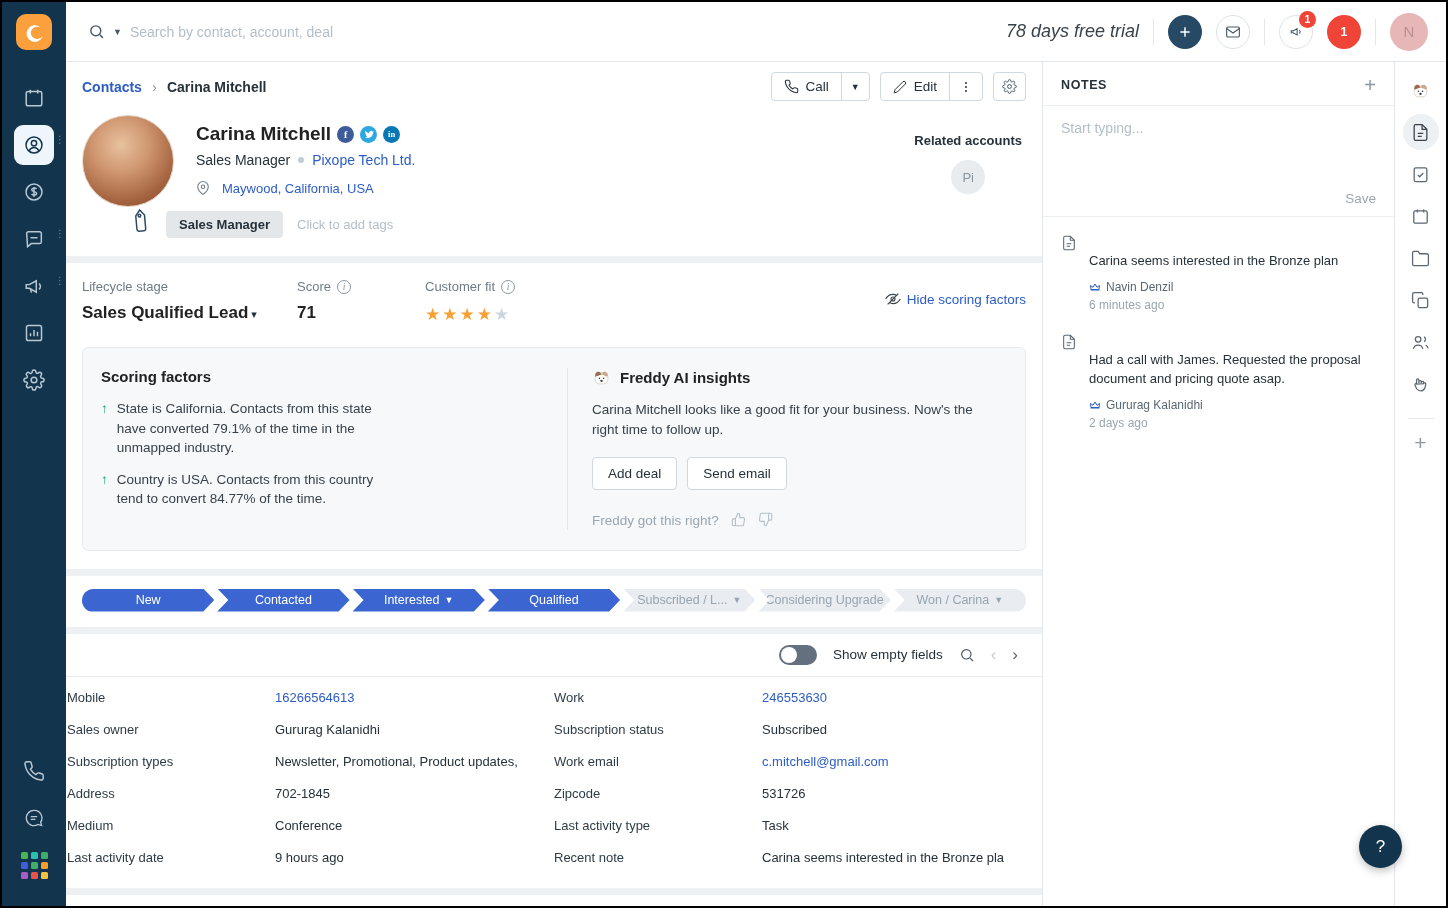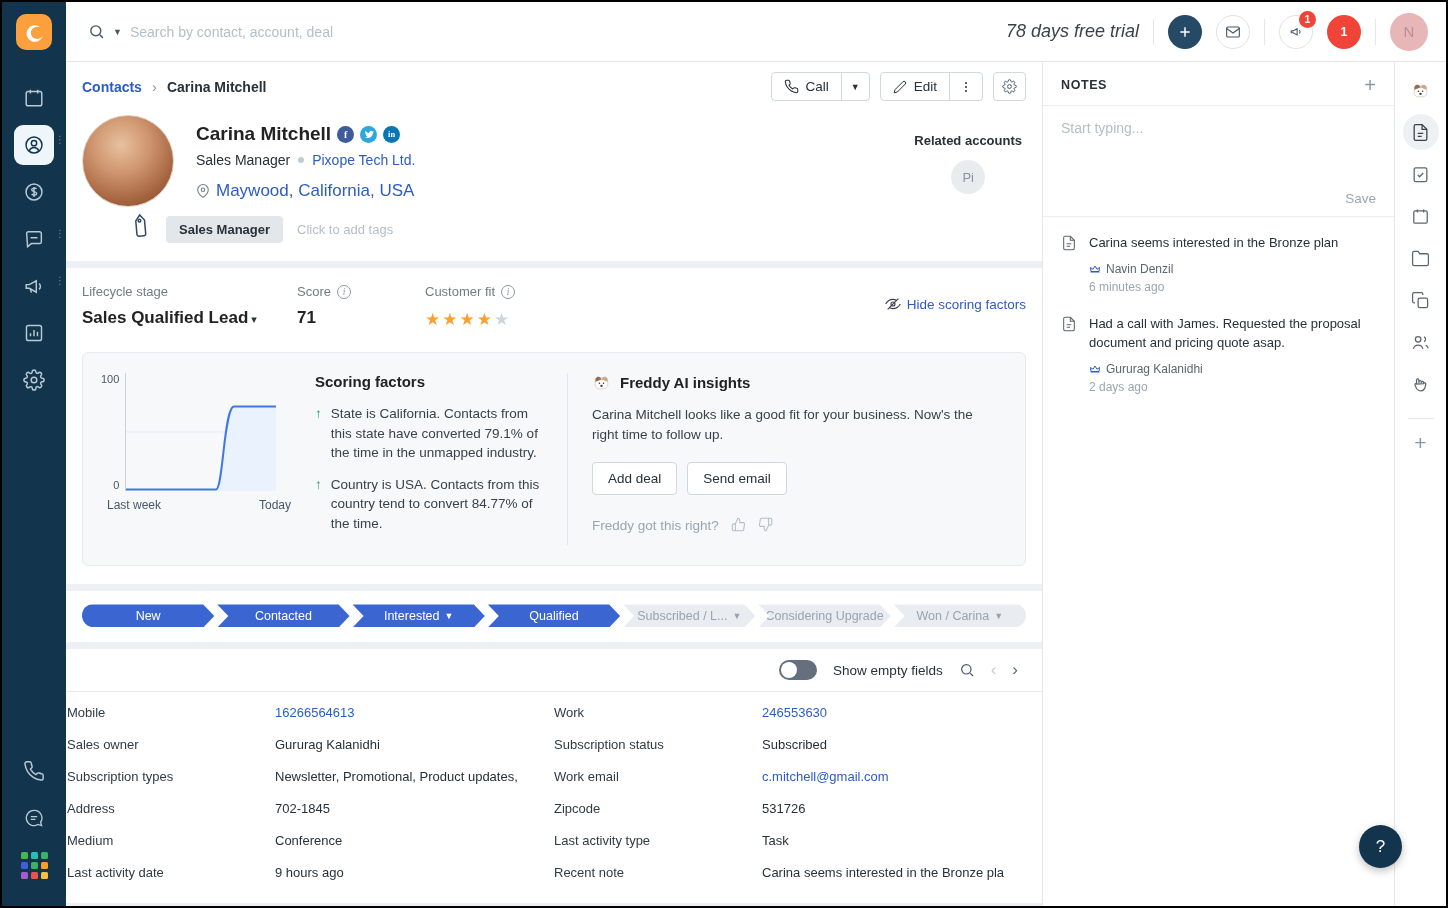--- a/index.html
+++ b/index.html
@@ -59,21 +59,21 @@
   .contact-meta { margin-left:22px; padding-top:8px; }
   .name-row { display:flex; align-items:center; gap:6px; }
   .contact-name { font-size:19px; font-weight:bold; color:#222; }
   .soc { width:17px; height:17px; border-radius:50%; display:flex; align-items:center; justify-content:center; color:#fff; font-size:10px; font-weight:bold; cursor:pointer;font-family:Liberation Serif, serif; }
   .soc.fb { background:#3e5c9a; font-family:"Liberation Serif",serif; }
   .soc.tw { background:#2ea7e0; }
   .soc.li { background:#0a77b5; font-size:8.5px; }
   .title-row { margin-top:7px; font-size:14px; color:#27313a; display:flex; align-items:center; gap:8px; }
   .dot-sep { width:6px; height:6px; border-radius:50%; background:#c3ccd3; }
   .blue-link { color:#2c5cc5; cursor:pointer; text-decoration:none; }
-  .loc-row { margin-top:13px; display:flex; align-items:center; gap:6px; font-size:17px; color:#2c5cc5; }
+  .loc-row { margin-top:13px; display:flex; gap:12px; font-size:13px; color:#2c5cc5; }
   .loc-row svg { color:#6f7c87; }
   .tags-row { display:flex; align-items:center; gap:14px; margin-top:14px; margin-left:-68px; }
   .tag-icon { color:#2f4b63; }
   .tag-pill { background:#e4e7ea; border-radius:4px; padding:6px 13px; font-size:13px; font-weight:bold; color:#27313a; cursor:pointer; }
   .tag-add { color:#b4bec7; font-size:13px; cursor:text; }
   .related { margin-left:auto; text-align:center; padding-top:18px; }
   .related-label { font-size:13px; font-weight:bold; color:#27313a; }
   .related-av { width:34px; height:34px; border-radius:50%; background:#e9ecef; color:#8a949e; font-size:13px; display:flex; align-items:center; justify-content:center; margin:12px auto 0; cursor:pointer; }
 
   
@@ -137,21 +137,21 @@
   
   .notes { width:352px; border-left:1px solid #e5e8eb; display:flex; flex-direction:column; flex-shrink:0; background:#fff; }
   .notes-head { display:flex; align-items:center; justify-content:space-between; padding:16px 18px 13px; }
   .notes-title { font-size:12.5px; font-weight:bold; color:#27313a; letter-spacing:.6px; }
   .plus { color:#8b98a4; font-size:20px; font-weight:300; cursor:pointer; line-height:14px; }
   .compose { border-top:1px solid #eceff1; border-bottom:1px solid #eceff1; padding:14px 18px 10px; height:112px; display:flex; flex-direction:column; cursor:text; }
   .compose-ph { color:#b4bec7; font-size:14px; }
   .save { margin-top:auto; align-self:flex-end; color:#9aa6b0; font-size:13.5px; cursor:pointer; }
   .note-item { display:flex; gap:12px; padding:17px 18px 4px; }
   .note-doc { color:#5b6770; flex-shrink:0; margin-top:1px; }
-  .note-text { font-size:13px; color:#27313a; line-height:1.45; }
+  .note-text { font-size:13px; color:#27313a; line-height:1.45;margin-top:18px; }
   .note-author { display:flex; align-items:center; gap:5px; margin-top:9px; font-size:12px; color:#5b6770; }
   .note-author svg { color:#2c5cc5; }
   .note-time { margin-top:4px; font-size:12px; color:#9aa6b0; }
 
   
   .rail { width:52px; border-left:1px solid #e5e8eb; background:#fff; display:flex; flex-direction:column; align-items:center; padding-top:10px; flex-shrink:0; }
   .rail-item { width:36px; height:36px; display:flex; align-items:center; justify-content:center; color:#5b6770; margin-bottom:6px; cursor:pointer; }
   .rail-item svg { width:19px; height:19px; }
   .rail-item.active { background:#eef1f4; border-radius:50%; color:#39424a; }
   .rail-div { width:26px; height:1px; background:#e5e8eb; margin:10px 0 12px; }
@@ -401,39 +401,20 @@
               <svg width="16" height="16" viewBox="0 0 24 24" fill="none" stroke="#39424a" stroke-width="1.7">
                   <path d="M1 12s4-7 11-7a10.9 10.9 0 0 1 5.6 1.6M23 12s-4 7-11 7a10.9 10.9 0 0 1-5.6-1.6"></path>
                   <circle cx="12" cy="12" r="3"></circle>
                   <path d="M4 20L20 4"></path>
                 </svg>
               <span>Hide scoring factors</span>
             </div>
           </div>
 
           <div class="scoring-panel">
-            <div class="chartbox">
-              <div class="chart-grid">
-                <div class="ylabels">
-                  <span>100</span>
-                  <span>0</span>
-                </div>
-                <div class="plot">
-                  <svg width="150" height="118" viewBox="0 0 150 118" preserveAspectRatio="none">
-                    <line x1="0" y1="59" x2="150" y2="59" stroke="#e7ebee" stroke-width="1"></line>
-                    <path d="M0 116.5 L90 116.5 C97 116.5 98 34 108 33.5 L150 33.5 L150 118 L0 118 Z" fill="#e9f2fd"></path>
-                    <path d="M0 116.5 L90 116.5 C97 116.5 98 34 108 33.5 L150 33.5" fill="none" stroke="#4178e0" stroke-width="2"></path>
-                  </svg>
-                </div>
-              </div>
-              <div class="xlabels">
-                <span>Last week</span>
-                <span>Today</span>
-              </div>
-            </div>
 
             <div class="factors">
               <h3>Scoring factors</h3>
               <div class="factor">
                 <span class="up-arrow">↑</span>
                 <span>State is California. Contacts from this state have converted 79.1% of the time in the unmapped industry.</span>
               </div>
               <div class="factor">
                 <span class="up-arrow">↑</span>
                 <span>Country is USA. Contacts from this country tend to convert 84.77% of the time.</span>

